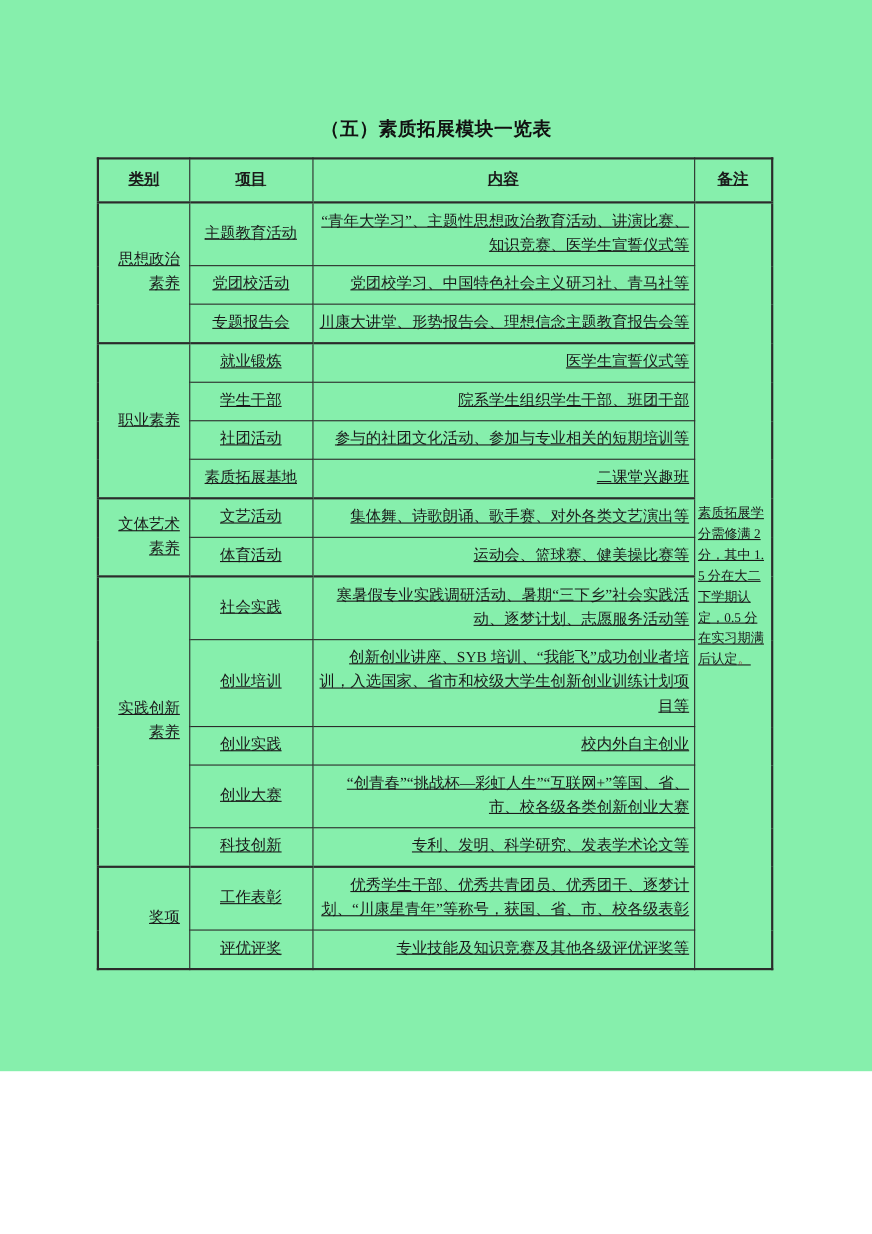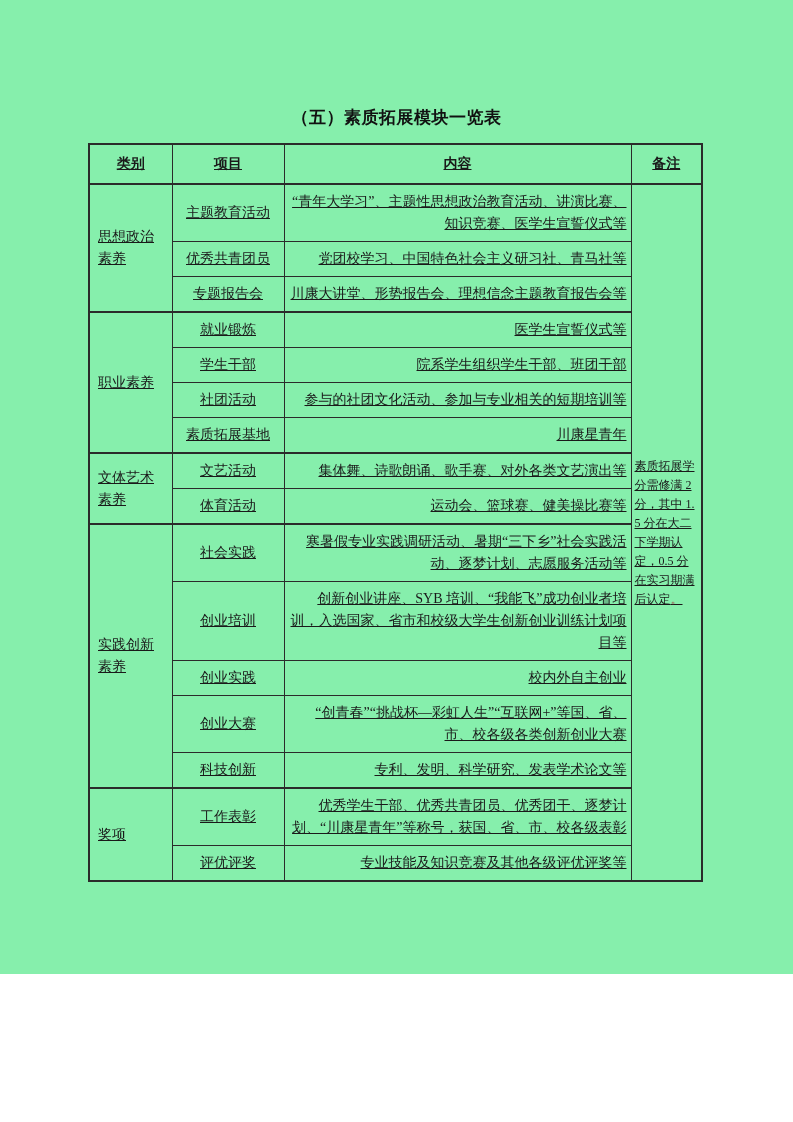--- a/index.html
+++ b/index.html
@@ -50,21 +50,21 @@
   }
   .main-table thead th {
     font-weight: bold;
     text-align: center;
     padding: 8px 2px;
     border-bottom: 2px solid #2b2b2b;
   }
   tr.group-start td { border-top: 2px solid #2b2b2b; }
 
   td.category-cell {
-    text-align: left;
+    text-align: right;
     padding: 4px 8px;
   }
   td.project-cell {
     text-align: center;
     padding: 6px 4px;
   }
   td.content-cell {
     text-align: right;
     padding: 6px 4px 6px 6px;
   }
@@ -108,21 +108,21 @@
       </tr>
     </thead>
     <tbody id="table-body">
         <tr class="group-start">
           <td class="category-cell" rowspan="3">思想政治素养</td>
           <td class="project-cell">主题教育活动</td>
           <td class="content-cell">“青年大学习”、主题性思想政治教育活动、讲演比赛、知识竞赛、医学生宣誓仪式等</td>
           <td class="remark-cell" rowspan="16"><span>素质拓展学分需修满 2 分，其中 1.5 分在大二下学期认定，0.5 分在实习期满后认定</span><span style="color: rgb(160, 69, 69);">。</span></td>
         </tr>
         <tr>
-          <td class="project-cell">优秀共青团员</td>
+          <td class="project-cell">党团校活动</td>
           <td class="content-cell">党团校学习、中国特色社会主义研习社、青马社等</td>
         </tr>
         <tr>
           <td class="project-cell">专题报告会</td>
           <td class="content-cell">川康大讲堂、形势报告会、理想信念主题教育报告会等</td>
         </tr>
         <tr class="group-start">
           <td class="category-cell" rowspan="4">职业素养</td>
           <td class="project-cell">就业锻炼</td>
           <td class="content-cell">医学生宣誓仪式等</td>
@@ -130,21 +130,21 @@
         <tr>
           <td class="project-cell">学生干部</td>
           <td class="content-cell">院系学生组织学生干部、班团干部</td>
         </tr>
         <tr>
           <td class="project-cell">社团活动</td>
           <td class="content-cell">参与的社团文化活动、参加与专业相关的短期培训等</td>
         </tr>
         <tr>
           <td class="project-cell">素质拓展基地</td>
-          <td class="content-cell">川康星青年</td>
+          <td class="content-cell">二课堂兴趣班</td>
         </tr>
         <tr class="group-start">
           <td class="category-cell" rowspan="2">文体艺术素养</td>
           <td class="project-cell">文艺活动</td>
           <td class="content-cell">集体舞、诗歌朗诵、歌手赛、对外各类文艺演出等</td>
         </tr>
         <tr>
           <td class="project-cell">体育活动</td>
           <td class="content-cell">运动会、篮球赛、健美操比赛等</td>
         </tr>

